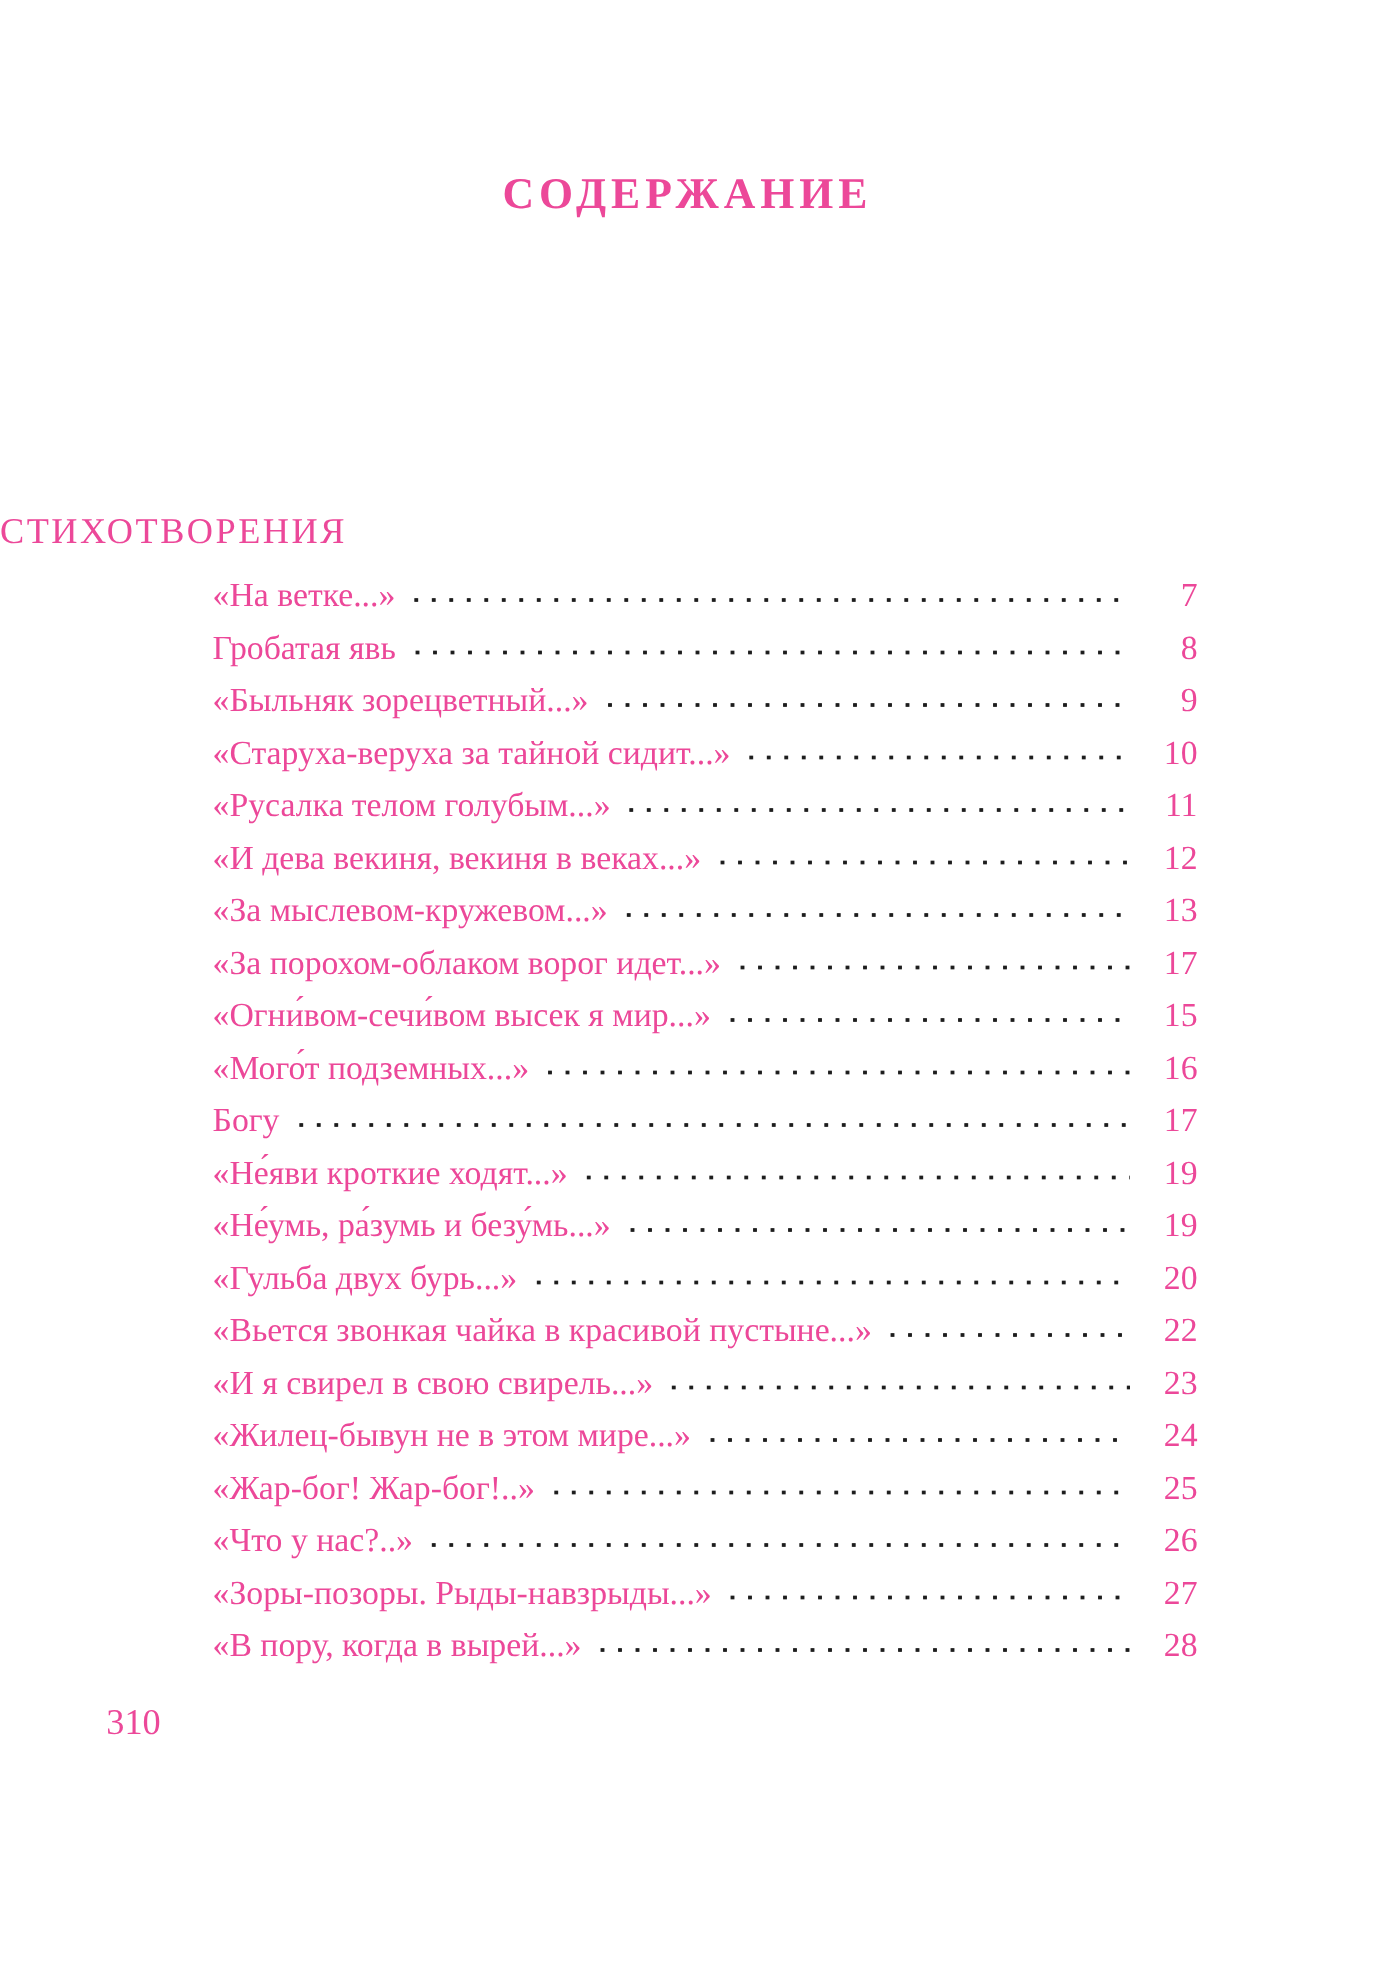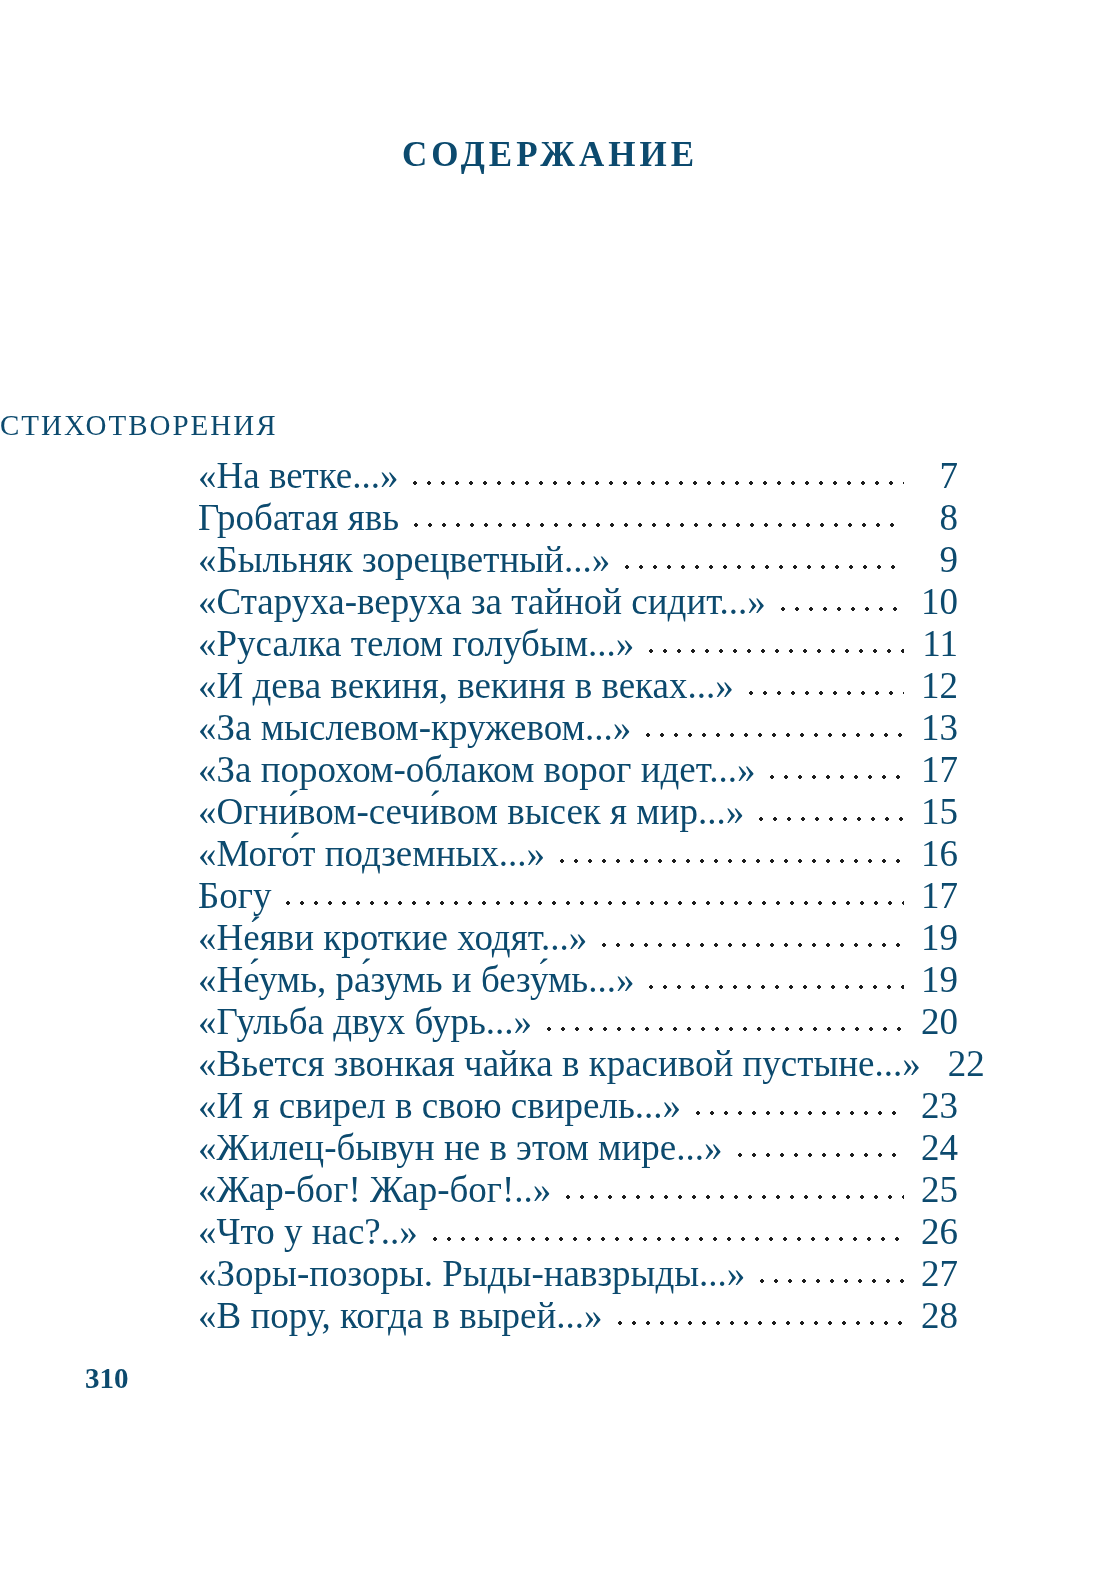--- a/index.html
+++ b/index.html
@@ -5,21 +5,21 @@
   html, body {
     margin: 0;
     padding: 0;
     background: #ffffff;
   }
   .page {
     position: relative;
     width: 1100px;
     height: 1578px;
     background: #ffffff;
-    color: #0c4a6e;
+    color: #ec4899;
     font-family: "Liberation Serif", "DejaVu Serif", serif;
     overflow: hidden;
   }
   .book-title {
     position: absolute;
     top: 112px;
     left: 0;
     width: 100%;
     text-align: center;
     font-size: 35px;
@@ -38,24 +38,23 @@
   .toc {
     position: absolute;
     top: 455px;
     left: 170px;
     width: 788px;
   }
   .toc-row {
     display: flex;
     align-items: baseline;
     height: 42px;
-    font-size: 37px;
+    font-size: 27px;
     line-height: 42px;
     white-space: nowrap;
-    margin-left: 28px;
   }
   .toc-title {
     flex: 0 0 auto;
   }
   .dots {
     flex: 1 1 auto;
     height: 22px;
     margin-left: 10px;
     margin-right: 10px;
     background-image: radial-gradient(circle, #1d1d1d 1.6px, rgba(0,0,0,0) 1.9px);
@@ -67,21 +66,21 @@
     flex: 0 0 auto;
     min-width: 44px;
     text-align: right;
   }
   .folio {
     position: absolute;
     left: 85px;
     top: 1357px;
     font-size: 29px;
     line-height: 42px;
-    font-weight: bold;
+    font-weight: normal;
   }
 </style>
 </head>
 <body>
 
 <div class="page">
 
   <h1 class="book-title">СОДЕРЖАНИЕ</h1>
 
   <h2 class="section-heading">СТИХОТВОРЕНИЯ</h2>

